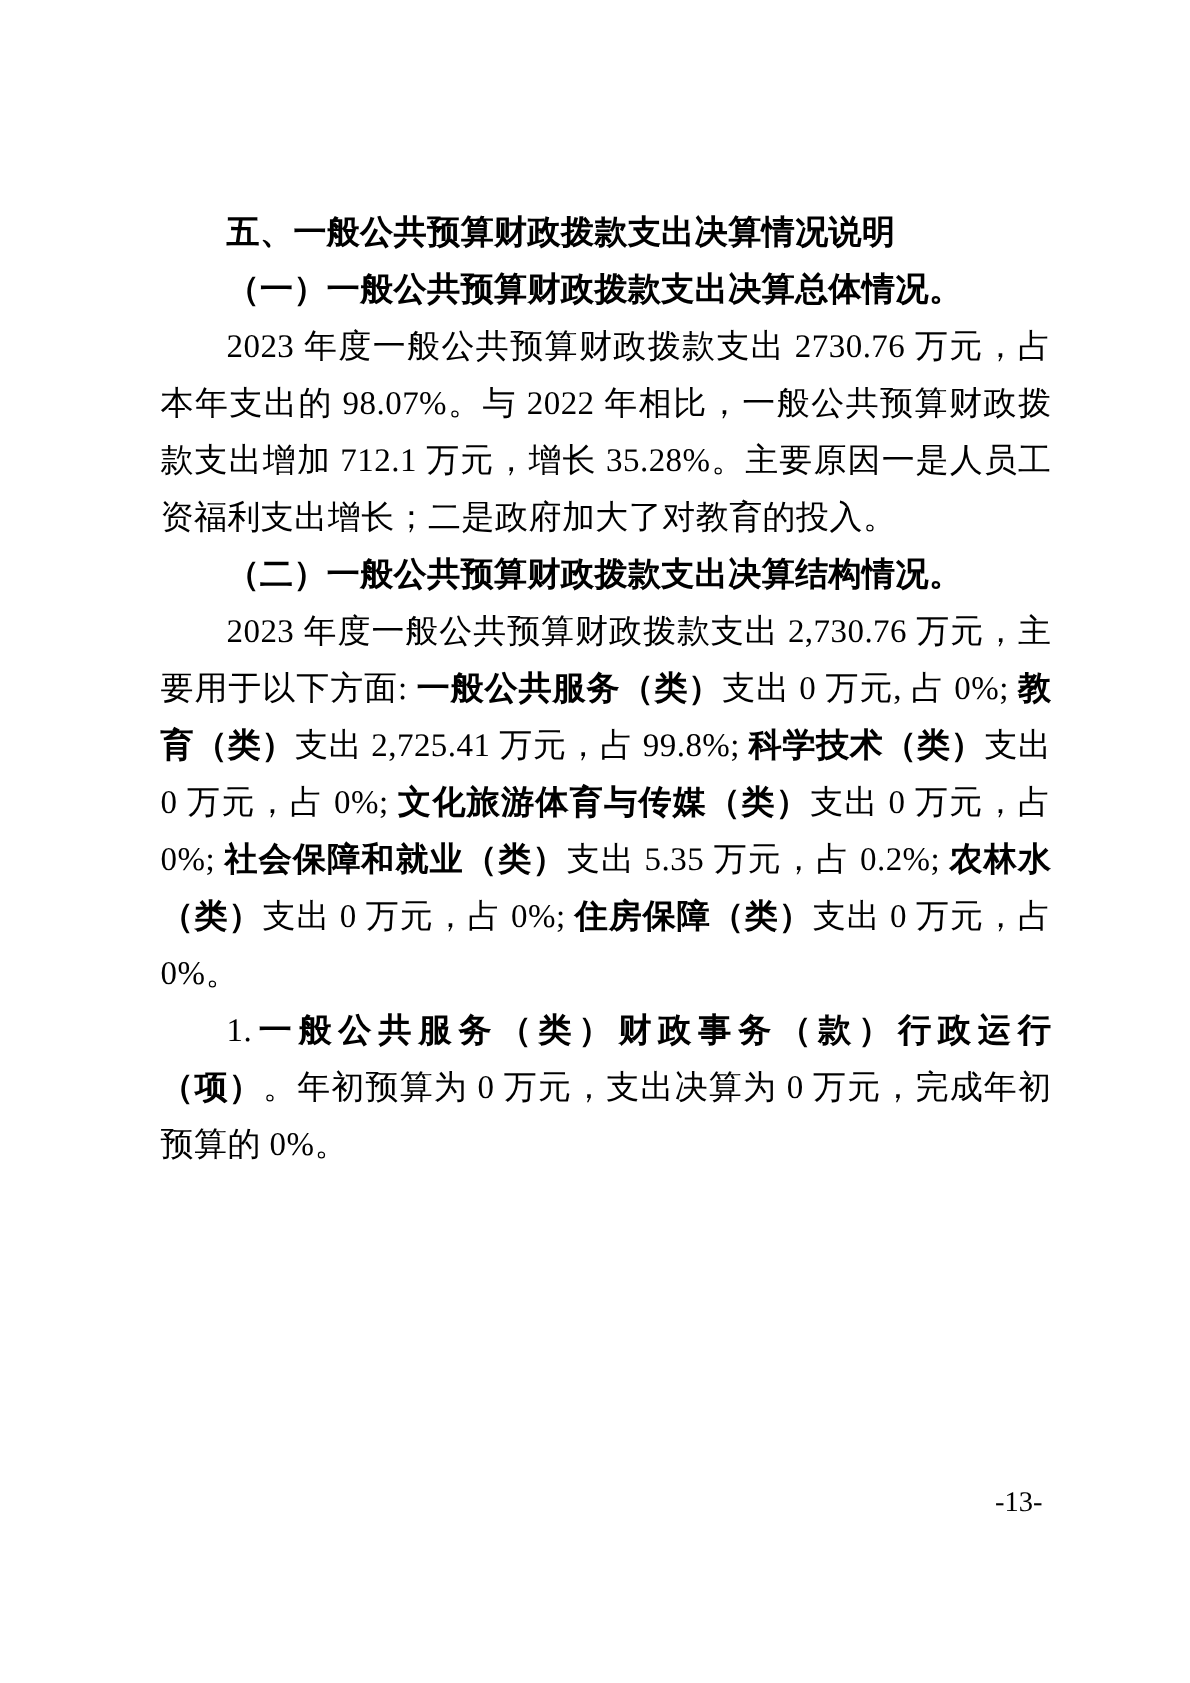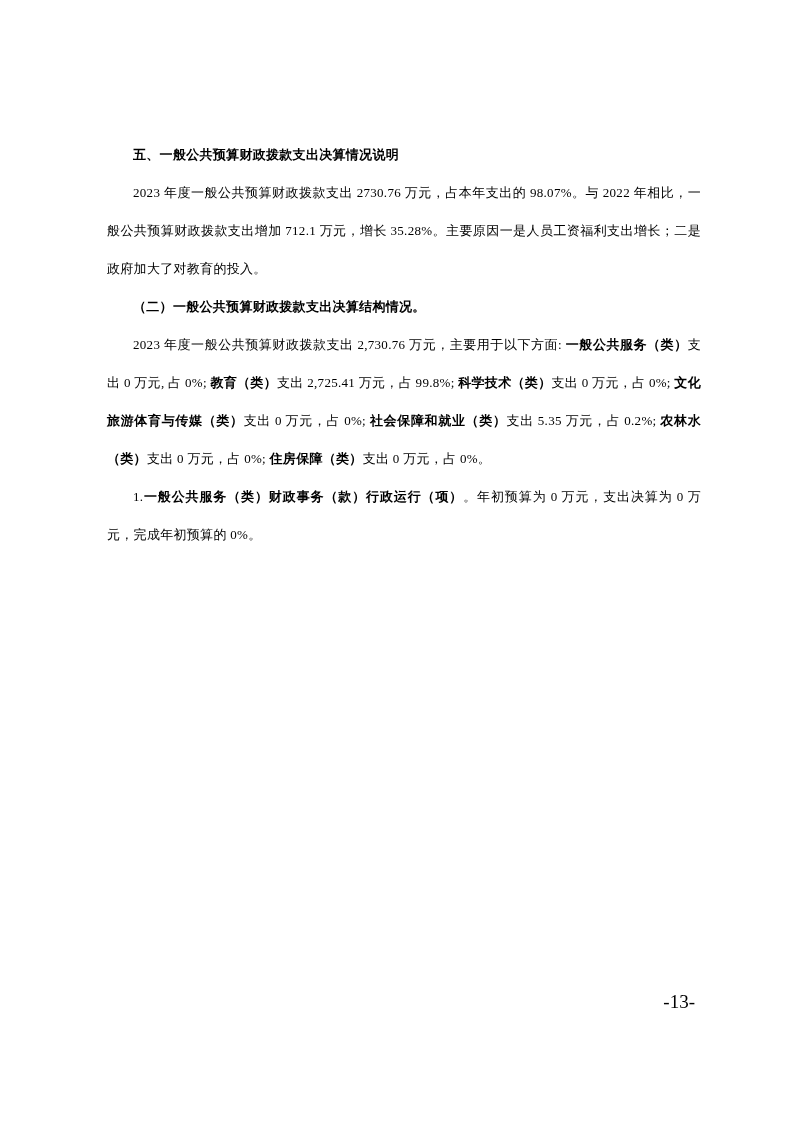--- a/index.html
+++ b/index.html
@@ -18,21 +18,21 @@
     background: #ffffff;
   }
   .doc {
     position: absolute;
     left: 107px;
     top: 136px;
     width: 594px;
   }
   .doc p {
     margin: 0;
-    font-size: 13px;
+    font-size: 22px;
     line-height: 38px;
     text-align: justify;
     text-indent: 2em;
     letter-spacing: 0.3px;
   }
   .doc p.h1 {
     font-weight: bold;
     font-family: "Liberation Sans", sans-serif;
     text-align: left;
   }
@@ -51,20 +51,21 @@
   }
 </style>
 </head>
 <body>
 
 <div class="page">
   <div class="doc">
 
     <p class="h1">五、一般公共预算财政拨款支出决算情况说明</p>
 
+    <p class="h2">（一）一般公共预算财政拨款支出决算总体情况。</p>
 
     <p>2023 年度一般公共预算财政拨款支出 2730.76 万元，占本年支出的 98.07%。与 2022 年相比，一般公共预算财政拨款支出增加 712.1 万元，增长 35.28%。主要原因一是人员工资福利支出增长；二是政府加大了对教育的投入。</p>
 
     <p class="h2">（二）一般公共预算财政拨款支出决算结构情况。</p>
 
     <p><span>2023 年度一般公共预算财政拨款支出 2,730.76 万元，主要用于以下方面: </span><span class="b">一般公共服务（类）</span><span>支出 0 万元, 占 0%; </span><span class="b">教育（类）</span><span>支出 2,725.41 万元，占 99.8%; </span><span class="b">科学技术（类）</span><span>支出 0 万元，占 0%; </span><span class="b">文化旅游体育与传媒（类）</span><span>支出 0 万元，占 0%; </span><span class="b">社会保障和就业（类）</span><span>支出 5.35 万元，占 0.2%; </span><span class="b">农林水（类）</span><span>支出 0 万元，占 0%; </span><span class="b">住房保障（类）</span><span>支出 0 万元，占 0%。</span></p>
 
 
 
     <p><span>1.</span><span class="b">一般公共服务（类）财政事务（款）行政运行（项）</span><span>。年初预算为 0 万元，支出决算为 0 万元，完成年初预算的 0%。</span></p>

